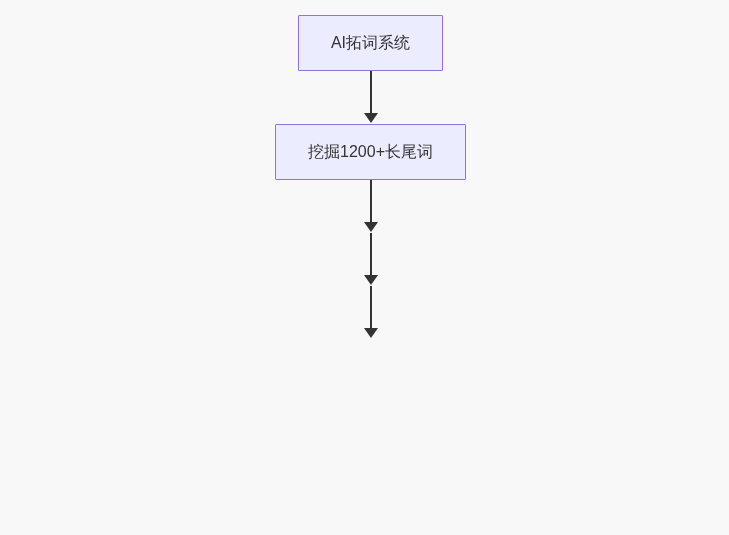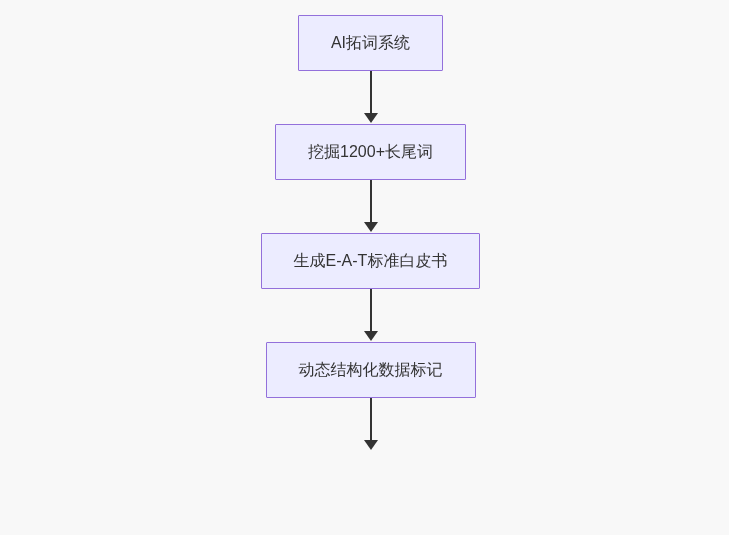--- a/index.html
+++ b/index.html
@@ -74,32 +74,26 @@
 
   <div class="flow-node">
     <span>挖掘1200+长尾词</span>
   </div>
 
   <div class="flow-arrow">
     <div class="line"></div>
     <div class="head"></div>
   </div>
 
-  <div class="flow-node">
-    <span>生成E-A-T标准白皮书</span>
-  </div>
 
   <div class="flow-arrow">
     <div class="line"></div>
     <div class="head"></div>
   </div>
 
-  <div class="flow-node">
-    <span>动态结构化数据标记</span>
-  </div>
 
   <div class="flow-arrow">
     <div class="line"></div>
     <div class="head"></div>
   </div>
 
 
 </div>
 
 </body></html>

